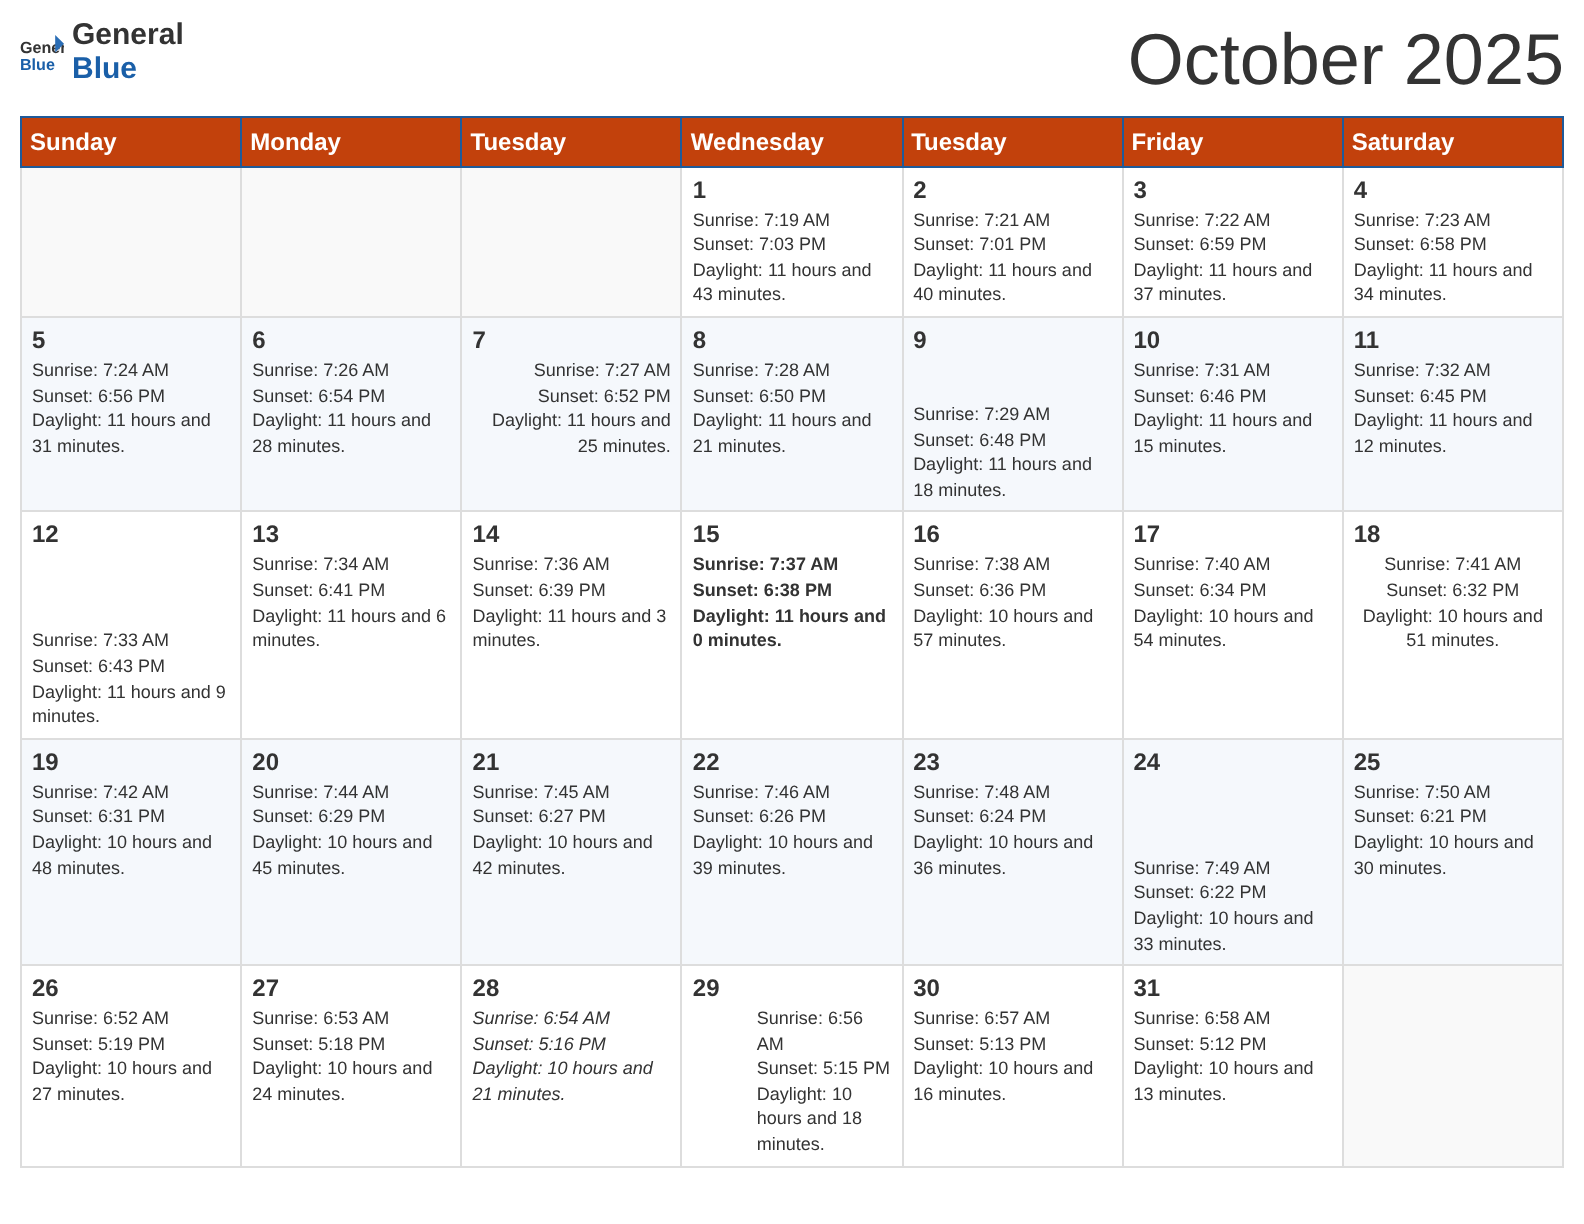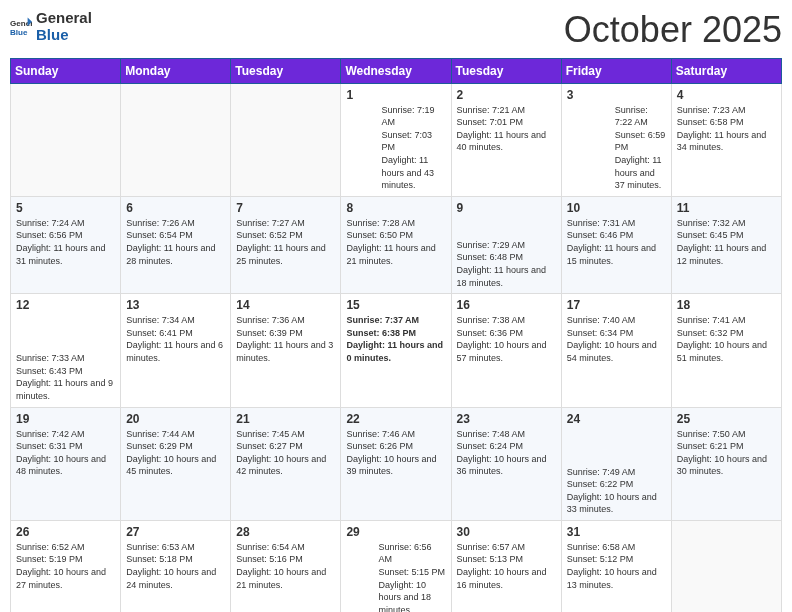--- a/index.html
+++ b/index.html
@@ -37,21 +37,21 @@
     .location-subtitle {
       font-size: 15px;
       color: #555;
     }
     .calendar {
       width: 100%;
       border-collapse: collapse;
       border: 1px solid #ccc;
     }
     .calendar th {
-      background-color: #6d28d9;
+      background-color: #c2410c;
       color: #fff;
       font-size: 12px;
       font-weight: bold;
       padding: 5px 4px;
       text-align: left;
       border: 1px solid #1e5a9a;
     }
     .calendar td {
       vertical-align: top;
       width: 108px;
@@ -115,33 +115,33 @@
         <th>Saturday</th>
       </tr>
   </thead>
   <tbody id="calendar-body">
   <tr>
         <td class="empty-cell"></td>
         <td class="empty-cell"></td>
         <td class="empty-cell"></td>
         <td>
           <span class="day-number">1</span>
-          <div class="day-info" style="white-space: pre-line; margin-left: 35px;">Sunrise: 7:19 AM
+          <div class="day-info" style="white-space: pre-line;">Sunrise: 7:19 AM
 Sunset: 7:03 PM
 Daylight: 11 hours and 43 minutes.</div>
         </td>
         <td>
           <span class="day-number">2</span>
           <div class="day-info" style="white-space: pre-line;">Sunrise: 7:21 AM
 Sunset: 7:01 PM
 Daylight: 11 hours and 40 minutes.</div>
         </td>
         <td>
           <span class="day-number">3</span>
-          <div class="day-info" style="white-space: pre-line; margin-left: 48px;">Sunrise: 7:22 AM
+          <div class="day-info" style="white-space: pre-line;">Sunrise: 7:22 AM
 Sunset: 6:59 PM
 Daylight: 11 hours and 37 minutes.</div>
         </td>
         <td>
           <span class="day-number">4</span>
           <div class="day-info" style="white-space: pre-line;">Sunrise: 7:23 AM
 Sunset: 6:58 PM
 Daylight: 11 hours and 34 minutes.</div>
         </td>
       </tr>
@@ -153,21 +153,21 @@
 Daylight: 11 hours and 31 minutes.</div>
         </td>
         <td>
           <span class="day-number">6</span>
           <div class="day-info" style="white-space: pre-line;">Sunrise: 7:26 AM
 Sunset: 6:54 PM
 Daylight: 11 hours and 28 minutes.</div>
         </td>
         <td>
           <span class="day-number">7</span>
-          <div class="day-info" style="white-space: pre-line;">Sunrise: 7:27 AM
+          <div class="day-info" style="white-space: pre-line; text-align: right;">Sunrise: 7:27 AM
 Sunset: 6:52 PM
 Daylight: 11 hours and 25 minutes.</div>
         </td>
         <td>
           <span class="day-number">8</span>
           <div class="day-info" style="white-space: pre-line;">Sunrise: 7:28 AM
 Sunset: 6:50 PM
 Daylight: 11 hours and 21 minutes.</div>
         </td>
         <td>
@@ -221,21 +221,21 @@
 Daylight: 10 hours and 57 minutes.</div>
         </td>
         <td>
           <span class="day-number">17</span>
           <div class="day-info" style="white-space: pre-line;">Sunrise: 7:40 AM
 Sunset: 6:34 PM
 Daylight: 10 hours and 54 minutes.</div>
         </td>
         <td>
           <span class="day-number">18</span>
-          <div class="day-info" style="white-space: pre-line;">Sunrise: 7:41 AM
+          <div class="day-info" style="white-space: pre-line; text-align: center;">Sunrise: 7:41 AM
 Sunset: 6:32 PM
 Daylight: 10 hours and 51 minutes.</div>
         </td>
       </tr>
       <tr>
         <td>
           <span class="day-number">19</span>
           <div class="day-info" style="white-space: pre-line;">Sunrise: 7:42 AM
 Sunset: 6:31 PM
 Daylight: 10 hours and 48 minutes.</div>
@@ -285,21 +285,21 @@
 Daylight: 10 hours and 27 minutes.</div>
         </td>
         <td>
           <span class="day-number">27</span>
           <div class="day-info" style="white-space: pre-line;">Sunrise: 6:53 AM
 Sunset: 5:18 PM
 Daylight: 10 hours and 24 minutes.</div>
         </td>
         <td>
           <span class="day-number">28</span>
-          <div class="day-info" style="white-space: pre-line;">Sunrise: 6:54 AM
+          <div class="day-info" style="white-space: pre-line; font-style: italic;">Sunrise: 6:54 AM
 Sunset: 5:16 PM
 Daylight: 10 hours and 21 minutes.</div>
         </td>
         <td>
           <span class="day-number">29</span>
           <div class="day-info" style="white-space: pre-line; margin-left: 32px;">Sunrise: 6:56 AM
 Sunset: 5:15 PM
 Daylight: 10 hours and 18 minutes.</div>
         </td>
         <td>

